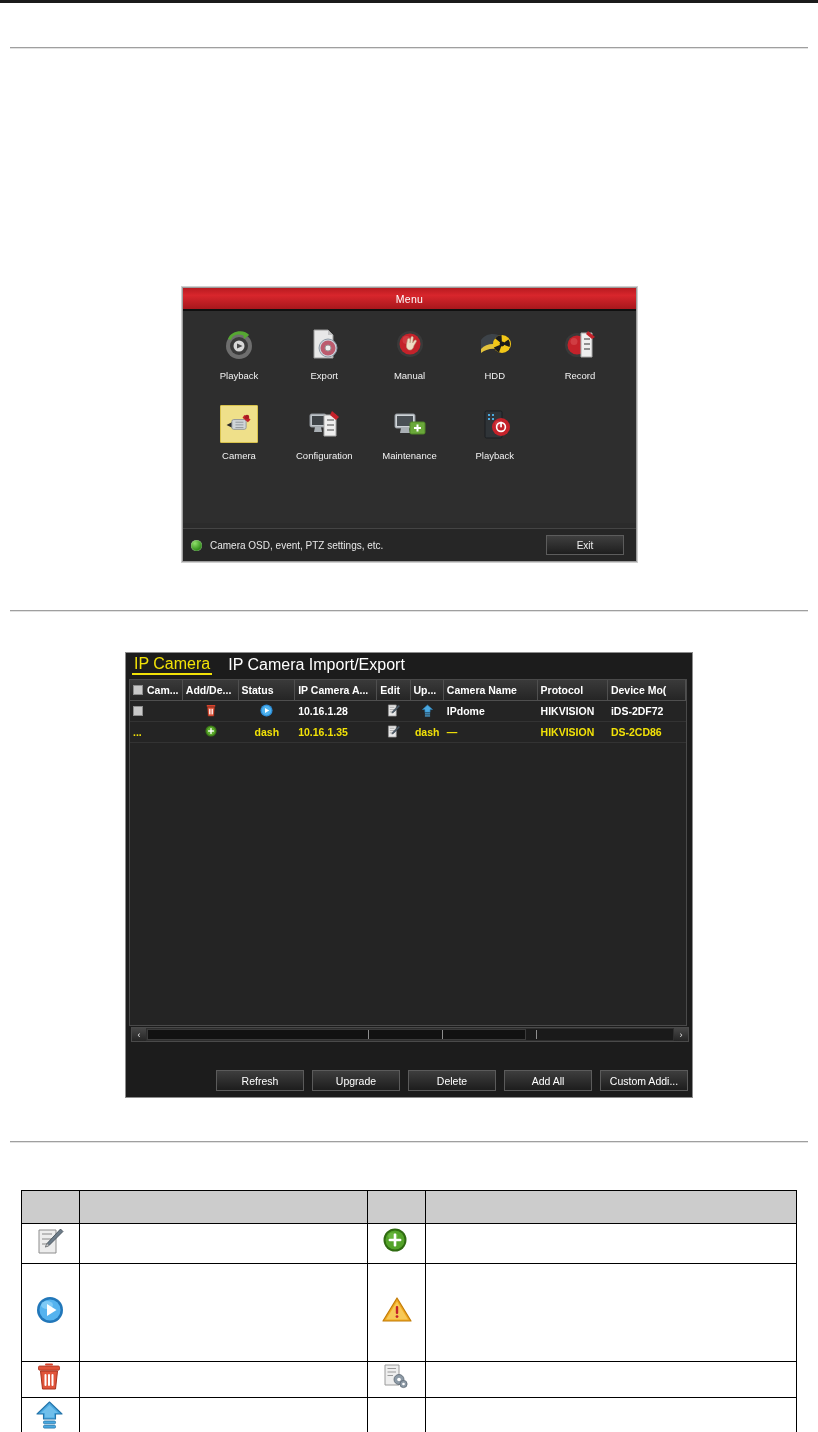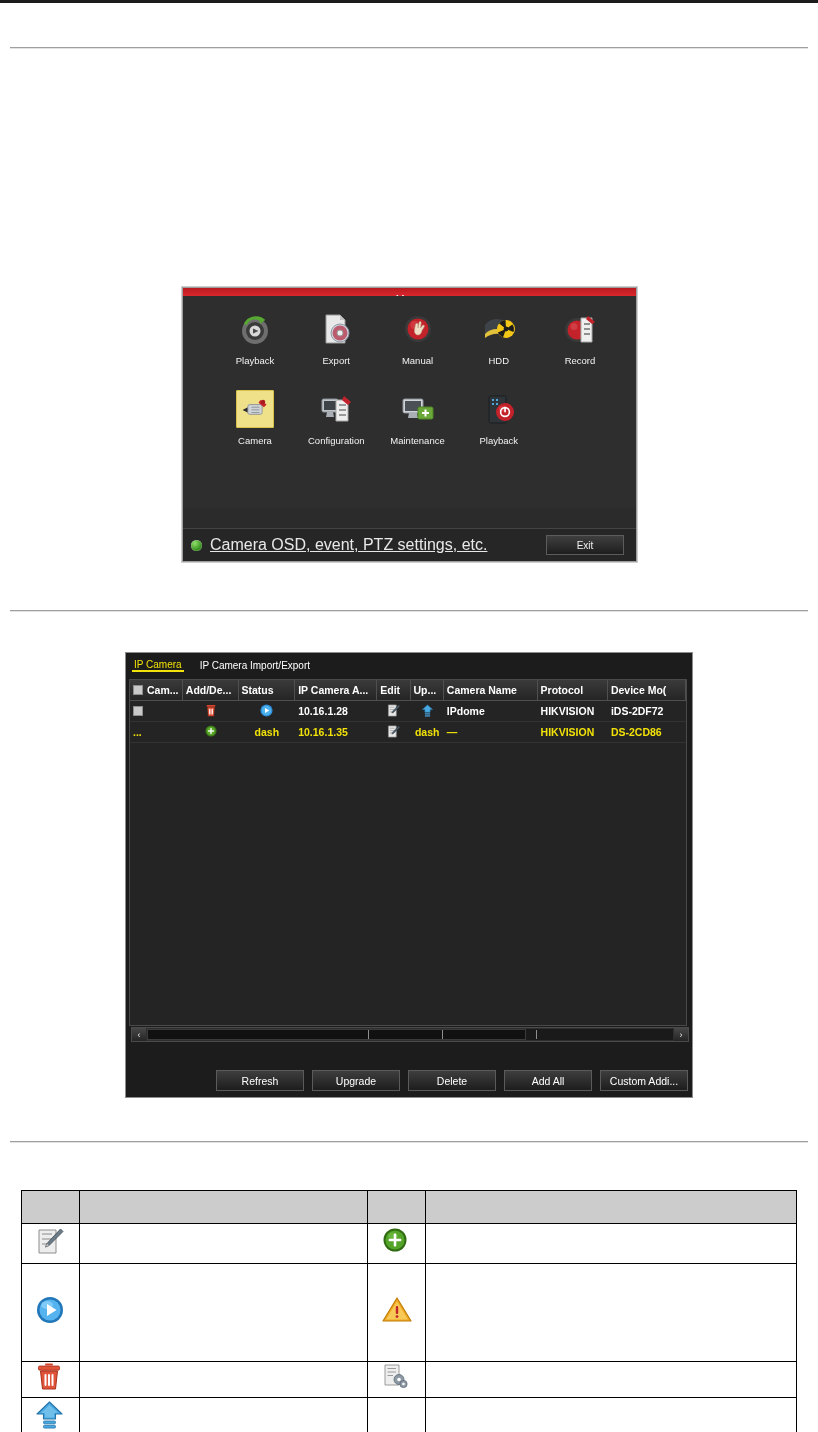--- a/index.html
+++ b/index.html
@@ -38,23 +38,23 @@
   .menu-titlebar {
     height:23px;
     background:linear-gradient(to bottom,#b81b20 0%,#d8262c 35%,#a8171c 100%);
     color:#ffffff;
     font-size:10.5px;
     display:flex; align-items:center; justify-content:center;
     letter-spacing:.3px;
     border-bottom:2px solid #101010;
   }
   .menu-body {
-    position:absolute; left:0; top:8px; width:453px; height:212px;
+    position:absolute; left:0; top:23px; width:453px; height:212px;
     background:#2e2e2e;
-    padding:14px 10px 0 26px;
+    padding:14px 10px 0 10px;
   }
   .menu-row {
     display:flex; justify-content:space-between; align-items:flex-start;
     padding: 0 6px;
   }
   .menu-row.row2 { margin-top:24px; }
   .menu-item {
     width:80px;
     display:flex; flex-direction:column; align-items:center;
     cursor:pointer;
@@ -84,21 +84,21 @@
     border-top:1px solid #444;
     display:flex; align-items:center;
     padding:0 8px;
   }
   .status-dot {
     width:11px; height:11px; border-radius:50%;
     background:radial-gradient(circle at 35% 30%,#8fe06a,#2e8b16 70%,#1d6b0c);
     box-shadow:inset 0 0 1px #fff;
     margin-right:8px; flex:0 0 auto;
   }
-  .status-text { color:#e8e8e8; font-size:16px; flex:1 1 auto;text-decoration:underline; }
+  .status-text { color:#e8e8e8; font-size:10px; flex:1 1 auto; }
   .exit-btn {
     width:78px; height:20px;
     background:linear-gradient(to bottom,#3f3f3f,#1e1e1e);
     border:1px solid #5c5c5c;
     color:#f0f0f0; font-size:10px;
     display:flex; align-items:center; justify-content:center;
     cursor:pointer;
     margin-right:4px;
   }
 
@@ -108,21 +108,21 @@
     width:568px; height:446px;
     background:#1c1c1c;
     border:1px solid #8d8d8d;
   }
   .ipc-tabs {
     height:24px; background:#1c1c1c;
     display:flex; align-items:center;
     padding-left:6px;
   }
   .ipc-tab {
-    font-size:10px; color:#ffffff; margin-right:14px;
+    font-size:16px; color:#ffffff; margin-right:14px;
     padding:0 2px; cursor:pointer; white-space:nowrap;
   }
   .ipc-tab.active {
     color:#f2e207;
     border-bottom:2px solid #f2e207;
   }
   .ipc-table {
     position:absolute; left:3px; top:26px;
     width:558px; height:347px;
     background:#242424;

